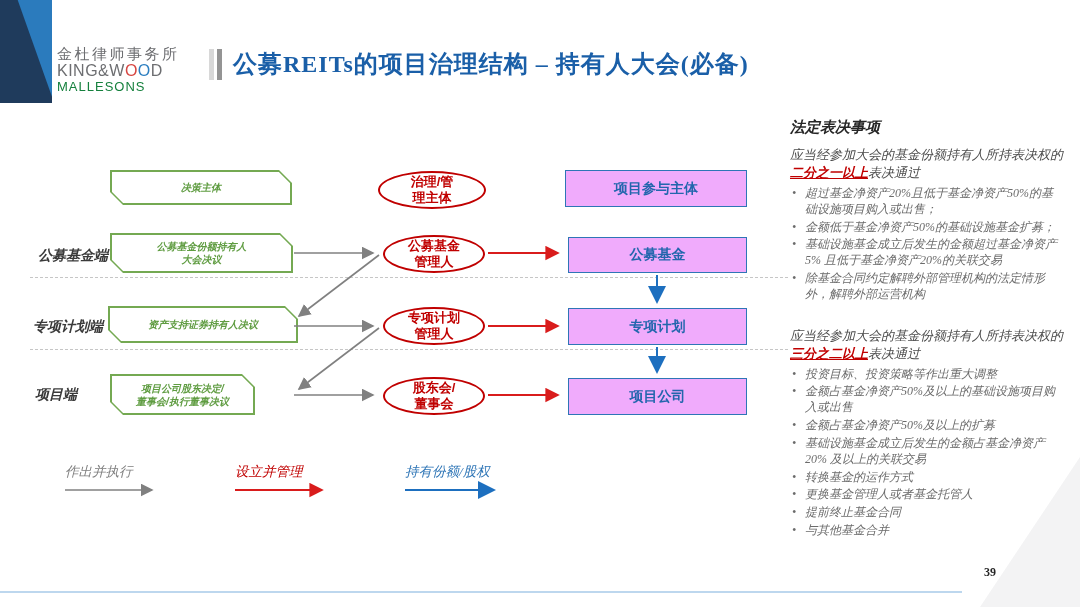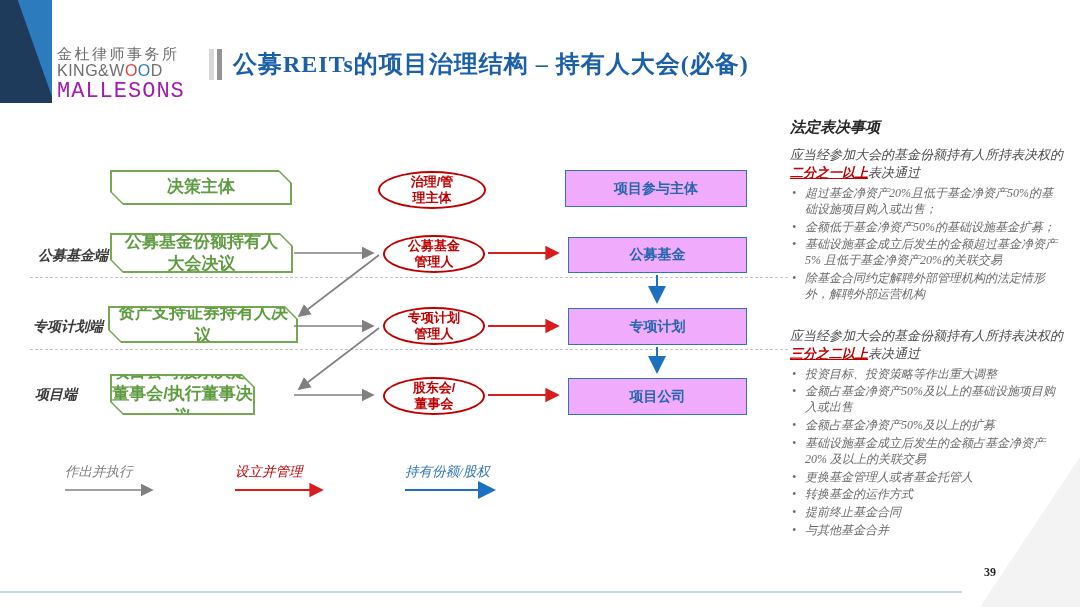--- a/index.html
+++ b/index.html
@@ -7,36 +7,36 @@
   .slide { position:relative; width:1080px; height:607px; background:#ffffff; overflow:hidden; margin:0 auto; }
 
   
   .logo-mark { position:absolute; left:0; top:0; width:52px; height:103px; background:#1f3b5c; }
   .logo-mark .lm-blue { position:absolute; inset:0; background:#2b7bbd;
     clip-path: polygon(34% 0, 100% 0, 100% 94%); }
   .logo-cn  { position:absolute; left:57px; top:45px; font-size:15px; letter-spacing:2.5px; color:#6d6e71; }
   .logo-en1 { position:absolute; left:57px; top:62px; font-size:16px; letter-spacing:0.5px; color:#6d6e71; }
   .logo-en1 .o-red  { color:#d64541; }
   .logo-en1 .o-blue { color:#2d7fc1; }
-  .logo-en2 { position:absolute; left:57px; top:79px; font-size:22px; letter-spacing:1px; color:#a21caf;font-family:Liberation Mono, monospace; }
+  .logo-en2 { position:absolute; left:57px; top:79px; font-size:13px; letter-spacing:1px; color:#15803d; }
 
   
   .title-bar1 { position:absolute; left:209px; top:49px; width:5px; height:31px; background:#d8d8d8; }
   .title-bar2 { position:absolute; left:217px; top:49px; width:5px; height:31px; background:#949494; }
   .page-title { position:absolute; left:233px; top:48px; width:580px;
     font-family:"Liberation Serif","DejaVu Serif",serif; font-weight:bold;
     font-size:24px; color:#1a5fa8; letter-spacing:1px; white-space:nowrap; }
 
   
   .gbox { position:absolute; background:#74a952;
     clip-path: polygon(0 0, calc(100% - 13px) 0, 100% 13px, 100% 100%, 13px 100%, 0 calc(100% - 13px)); }
   .gbox .in { position:absolute; inset:1.6px; background:#ffffff;
     clip-path: polygon(0 0, calc(100% - 12px) 0, 100% 12px, 100% 100%, 12px 100%, 0 calc(100% - 12px));
     display:flex; align-items:center; justify-content:center; text-align:center;
-    color:#5f9c41; font-weight:bold; font-size:17px; line-height:1.3; white-space:pre-line; }
+    color:#5f9c41; font-weight:bold; font-size:10px; line-height:1.3; white-space:pre-line;font-style:italic; }
 
   .oval { position:absolute; border:2px solid #c00000; border-radius:50%; background:#fff;
     display:flex; align-items:center; justify-content:center; text-align:center;
     color:#c00000; font-weight:bold; font-size:13px; line-height:1.25; white-space:pre-line; }
 
   .bbox { position:absolute; border:1.5px solid #2e75b6; background:#f0abfc;
     display:flex; align-items:center; justify-content:center; text-align:center;
     color:#2366ad; font-weight:bold; font-size:14px; white-space:pre-line; }
 
   .row-label { position:absolute; font-family:"Liberation Serif","DejaVu Serif",serif;
@@ -177,22 +177,22 @@
 
     <div class="section2-gap"></div>
 
     <p class="intro"><span>应当经参加大会的基金份额持有人所持表决权的</span><span class="em">三分之二以上</span><span>表决通过</span></p>
     <ul class="vote-list">
 
     <li>投资目标、投资策略等作出重大调整</li>
         <li>金额占基金净资产50%及以上的基础设施项目购入或出售</li>
         <li>金额占基金净资产50%及以上的扩募</li>
         <li>基础设施基金成立后发生的金额占基金净资产20% 及以上的关联交易</li>
+        <li>转换基金的运作方式</li>
         <li>更换基金管理人或者基金托管人</li>
-        <li>转换基金的运作方式</li>
         <li>提前终止基金合同</li>
         <li>与其他基金合并</li>
       </ul>
   </div>
 
   <div class="corner-wedge"></div>
   <div class="footer-line"></div>
   <div class="page-number">39</div>
 
 </div>

